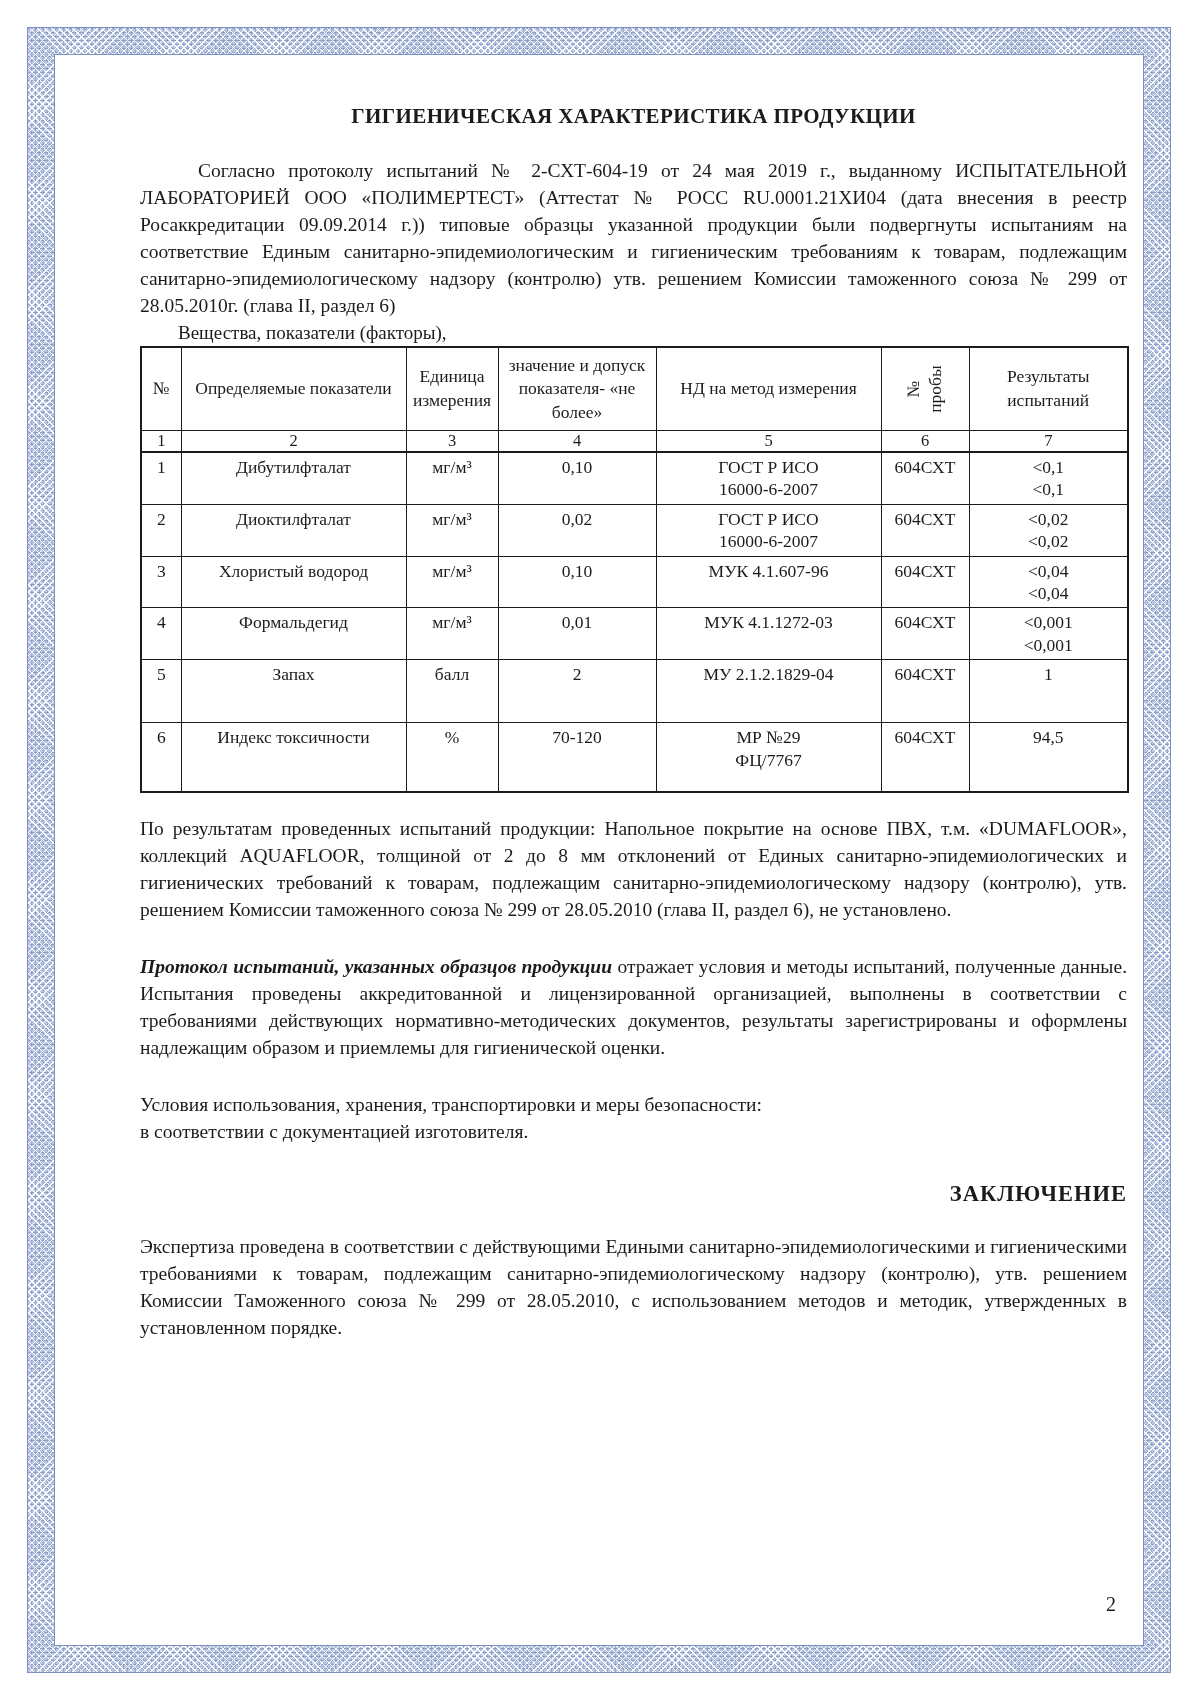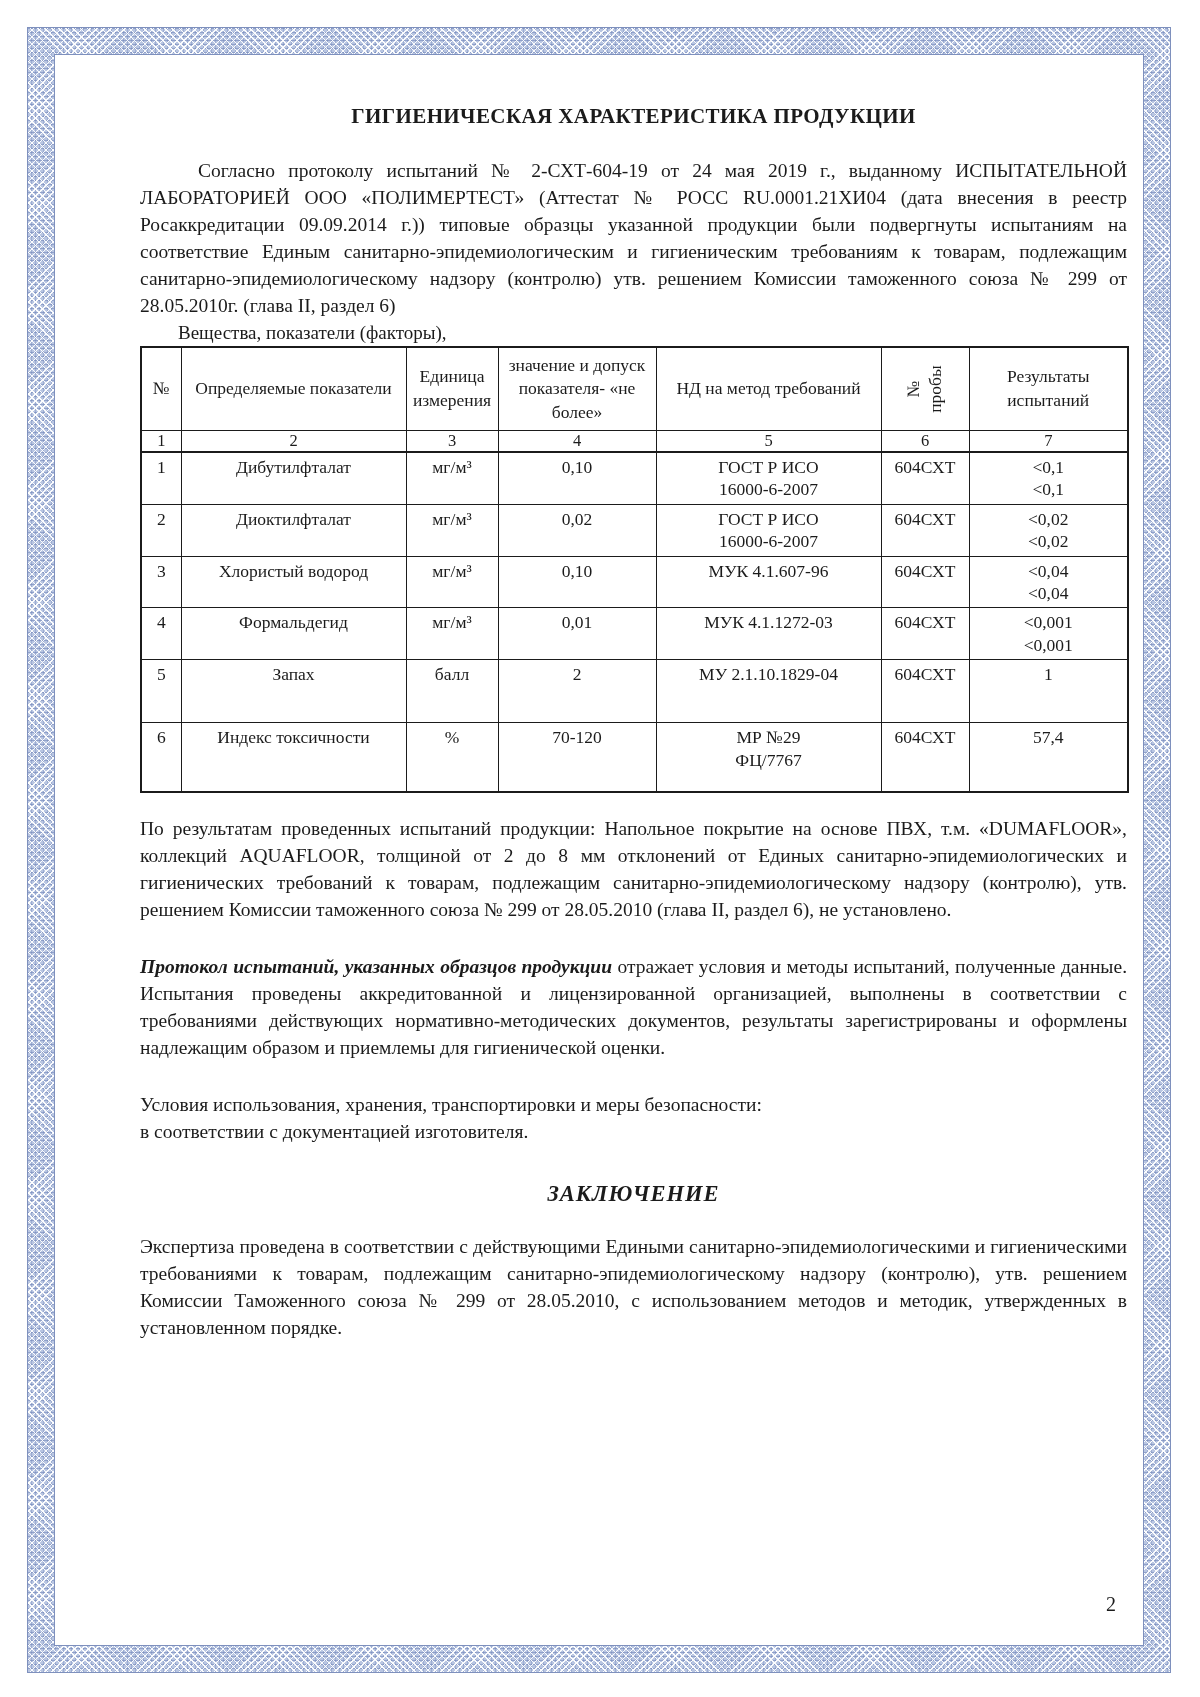--- a/index.html
+++ b/index.html
@@ -80,21 +80,21 @@
   td.vmid{vertical-align:middle;}
   tr.r5 td{height:56px;}
   tr.r6 td{height:62px;}
   .block{margin-top:22px;}
   .block-lg{margin-top:30px;}
   b.strong{font-weight:normal;}
   .bold-italic{font-weight:bold;font-style:italic;}
   .conclusion-h{
     margin:36px 0 26px 0;
     font-size:22.5px;font-weight:bold;
-    text-align:center;letter-spacing:1px;font-style:italic;
+    text-align:right;letter-spacing:1px;
   }
   .page-number{
     position:absolute;
     right:84px;top:1593px;
     font-size:20px;
   }
 </style>
 </head>
 <body>
 
@@ -121,21 +121,21 @@
           <col style="width:225px">
           <col style="width:88px">
         <col style="width:159px">
       </colgroup>
       <tbody>
         <tr class="head">
           <th>№</th>
           <th>Определяемые показатели</th>
           <th>Единица измерения</th>
           <th>значение и допуск показателя- «не более»</th>
-          <th>НД на метод требований</th>
+          <th>НД на метод измерения</th>
           <th class="sample-no">
             <span class="rot">№
 пробы</span>
           </th>
           <th>Результаты испытаний</th>
         </tr>
         <tr class="colnums">
           <td>1</td>
           <td>2</td>
           <td>3</td>
@@ -185,33 +185,33 @@
           <td class="ml vmid">МУК  4.1.1272-03</td>
           <td>604СХТ</td>
           <td class="ml">&lt;0,001
 &lt;0,001</td>
         </tr>
         <tr class="r5">
           <td>5</td>
           <td class="name">Запах</td>
           <td>балл</td>
           <td>2</td>
-          <td class="ml">МУ 2.1.10.1829-04</td>
+          <td class="ml">МУ 2.1.2.1829-04</td>
           <td>604СХТ</td>
           <td class="ml">1</td>
         </tr>
         <tr class="r6">
           <td>6</td>
           <td class="name">Индекс токсичности</td>
           <td>%</td>
           <td>70-120</td>
           <td class="ml">МР №29
 ФЦ/7767</td>
           <td>604СХТ</td>
-          <td class="ml">57,4</td>
+          <td class="ml">94,5</td>
         </tr>
       </tbody>
     </table>
 
     <p class="para block"><span>По результатам проведенных испытаний продукции: Напольное покрытие на основе ПВХ, т.м. «DUMAFLOOR», коллекций AQUAFLOOR, толщиной от 2 до 8 мм отклонений от Единых санитарно-эпидемиологических и гигиенических требований к товарам, подлежащим санитарно-эпидемиологическому надзору (контролю), утв. решением Комиссии таможенного союза № 299 от 28.05.2010 (глава II, раздел 6), </span><b class="strong">не установлено</b><span>.</span></p>
 
     <p class="para block-lg"><span class="bold-italic">Протокол испытаний, указанных образцов продукции</span><span> отражает условия и методы испытаний, полученные данные. Испытания проведены аккредитованной и лицензированной организацией, выполнены в соответствии с требованиями действующих нормативно-методических документов, результаты зарегистрированы и оформлены надлежащим образом и приемлемы для гигиенической оценки.</span></p>
 
     <p class="para block-lg"><b class="strong">Условия использования, хранения, транспортировки и меры безопасности</b><span>:</span><br><span>в соответствии с документацией изготовителя.</span></p>
 

